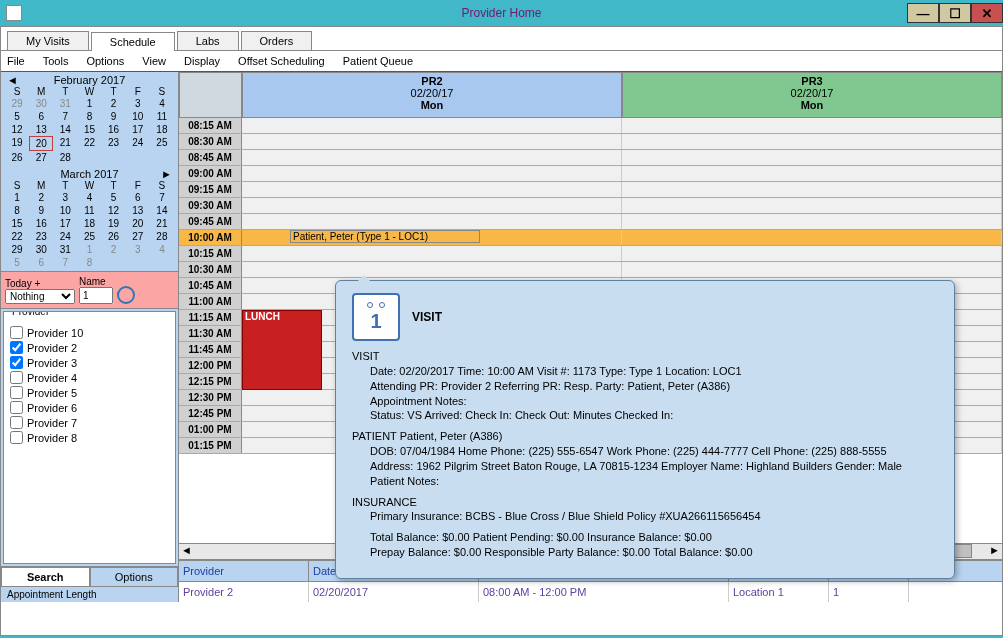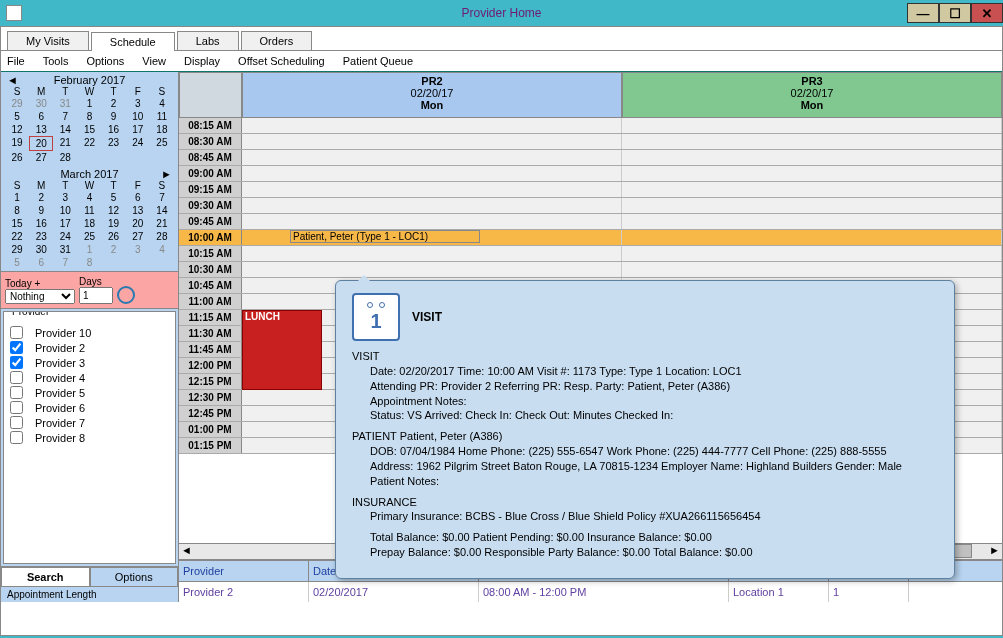--- a/index.html
+++ b/index.html
@@ -28,21 +28,21 @@
 .cal-grid { display: grid; grid-template-columns: repeat(7, 1fr); text-align: center; gap: 0; }
 .cal-dow { font-size: 10px; }
 .cal-day { font-size: 10px; padding: 1px 0; cursor: pointer; }
 .cal-day.other { color: #888; }
 .cal-day.today { border: 1px solid #c04040; }
 .today-ctrl { display: flex; align-items: flex-end; gap: 4px; padding: 4px; background: #fca5a5; border-top: 1px solid #888; border-bottom: 1px solid #888; }
 .today-ctrl select, .today-ctrl input { font-size: 10px; }
 .refresh-icon { width: 18px; height: 18px; border-radius: 50%; border: 2px solid #2a7ab0; position: relative; }
 .provider-panel { background: #fff; border: 1px solid #888; margin: 2px; padding: 2px; flex: 1; overflow: auto; }
 .provider-panel .legend { font-size: 10px; padding: 0 2px; background: #fff; position: relative; top: -8px; left: 4px; width: fit-content; }
-.prov-row { display: flex; align-items: center; gap: 12px; padding: 1px 4px; }
+.prov-row { display: flex; align-items: center; gap: 4px; padding: 1px 4px; }
 .prov-row input { margin: 0; }
 .bottom-tabs { display: flex; border-top: 1px solid #888; }
 .bottom-tab { flex: 1; text-align: center; padding: 3px; border: 1px solid #888; cursor: pointer; }
 .bottom-tab.active { font-weight: bold; background: #fff; }
 .appt-len { padding: 2px 6px; font-size: 10px; }
 .right-panel { flex: 1; display: flex; flex-direction: column; position: relative; }
 .sched-header { display: flex; height: 46px; border-radius: 11px; }
 .sched-header .corner { width: 63px; background: #d0d8e0; border: 1px solid #888; }
 .sched-header .col { flex: 1; text-align: center; border: 1px solid #888; padding: 2px; }
 .sched-header .col.pr2 { background: #a8c8f0; }
@@ -215,21 +215,21 @@
             <div class="cal-day other">8</div>
           </div>
       </div>
 
       <div class="today-ctrl">
         <div>
           <div style="font-size:10px;">Today +</div>
           <select style="width:70px;"><option>Nothing</option></select>
         </div>
         <div>
-          <div style="font-size:10px;">Days</div>
+          <div style="font-size:10px;">Name</div>
           <input type="number" style="width: 34px;" value="1">
         </div>
         <div class="refresh-icon"></div>
       </div>
 
       <div class="provider-panel">
         <div class="legend">Provider</div>
         <div id="prov-list">
             <div class="prov-row">
               <input type="checkbox" style="">

